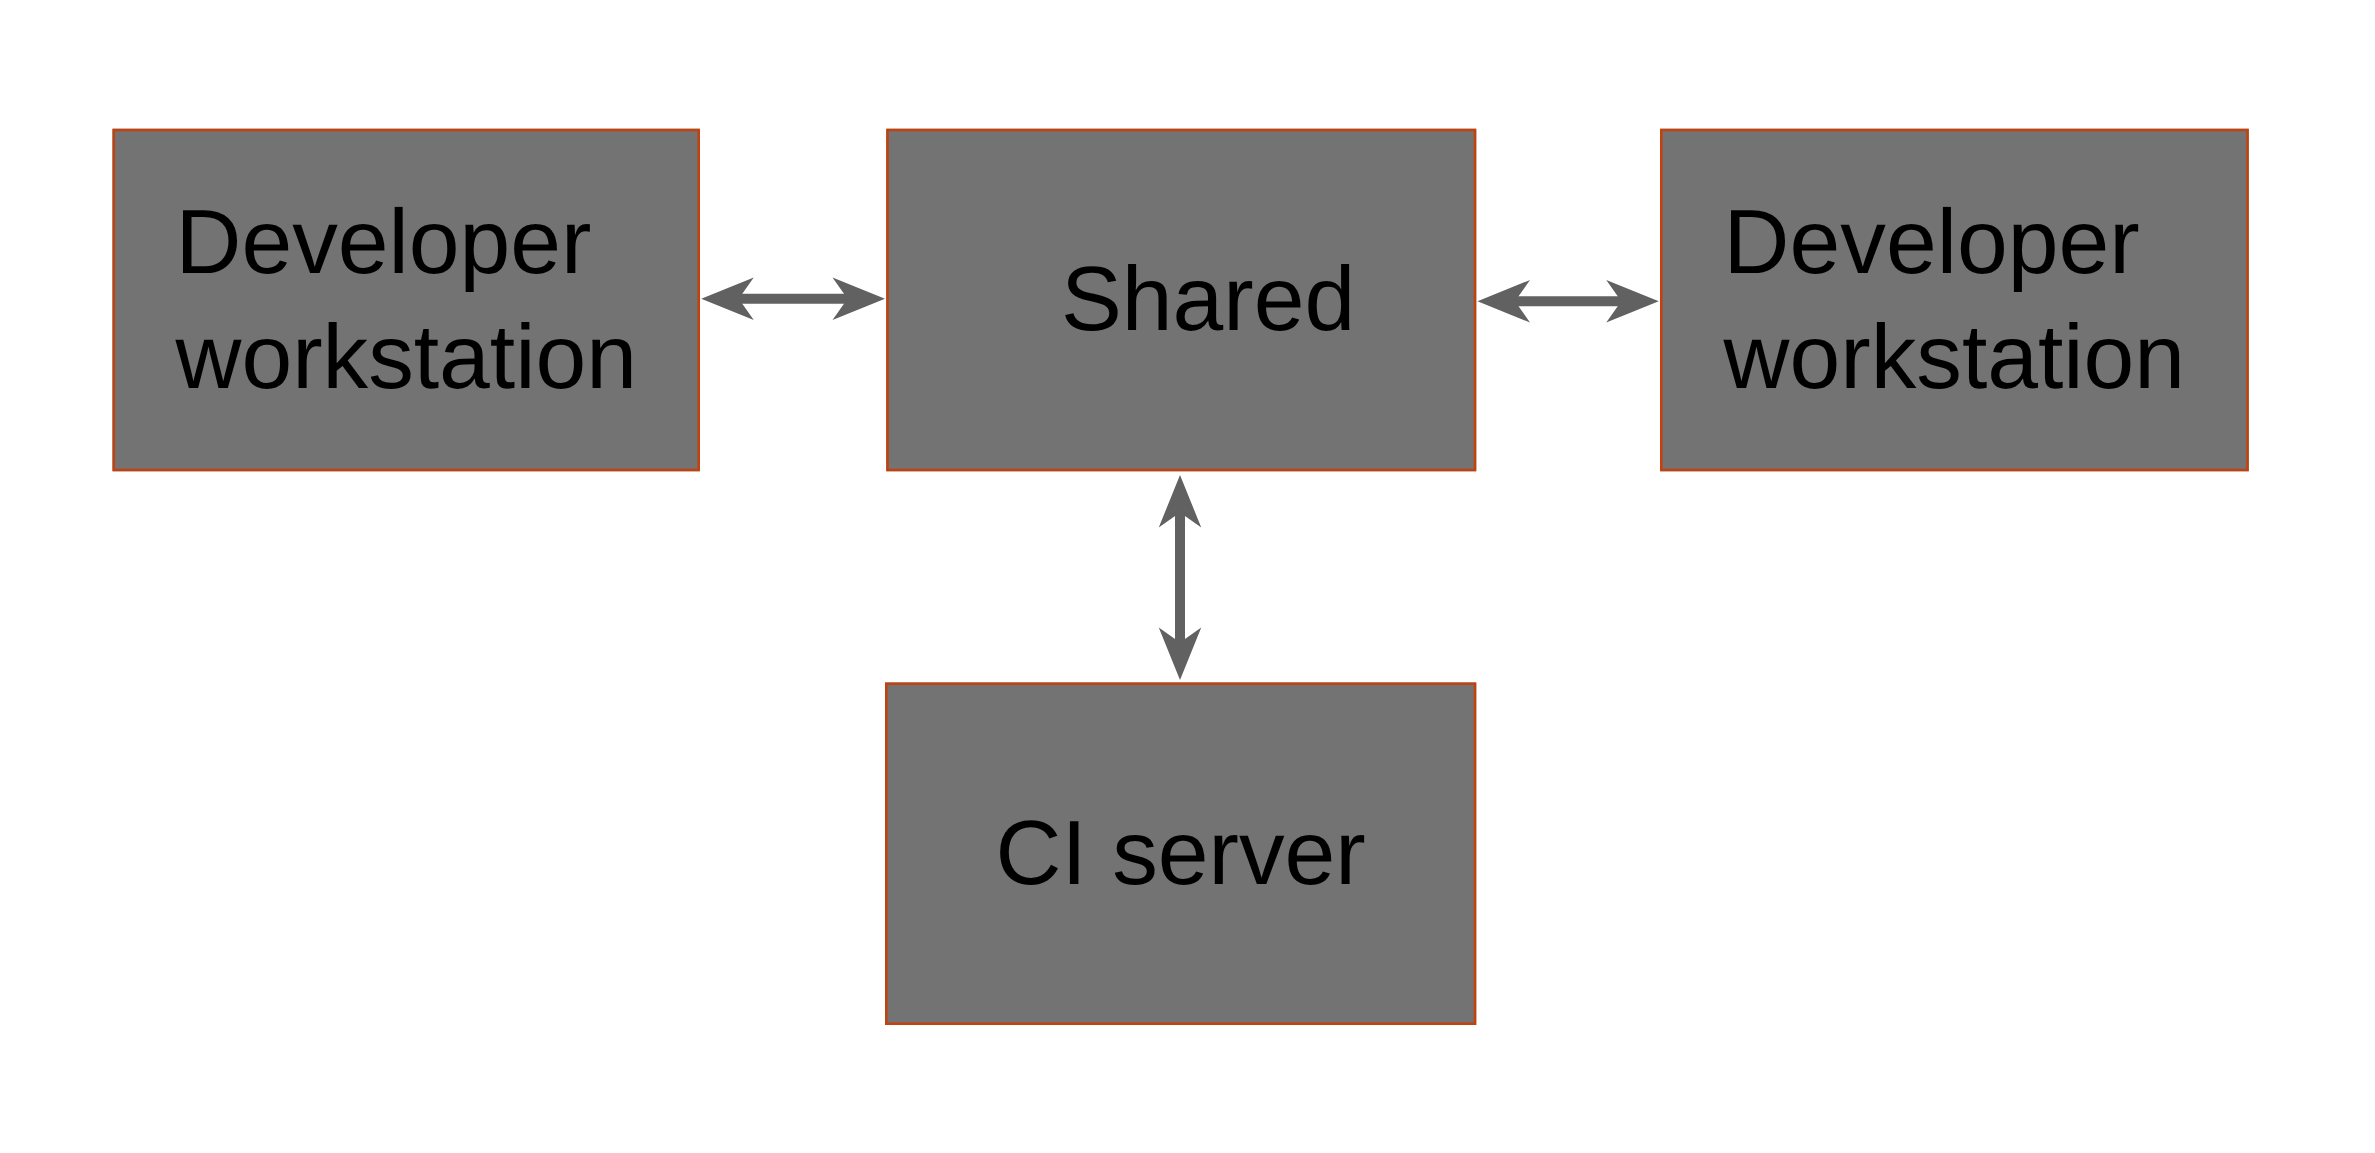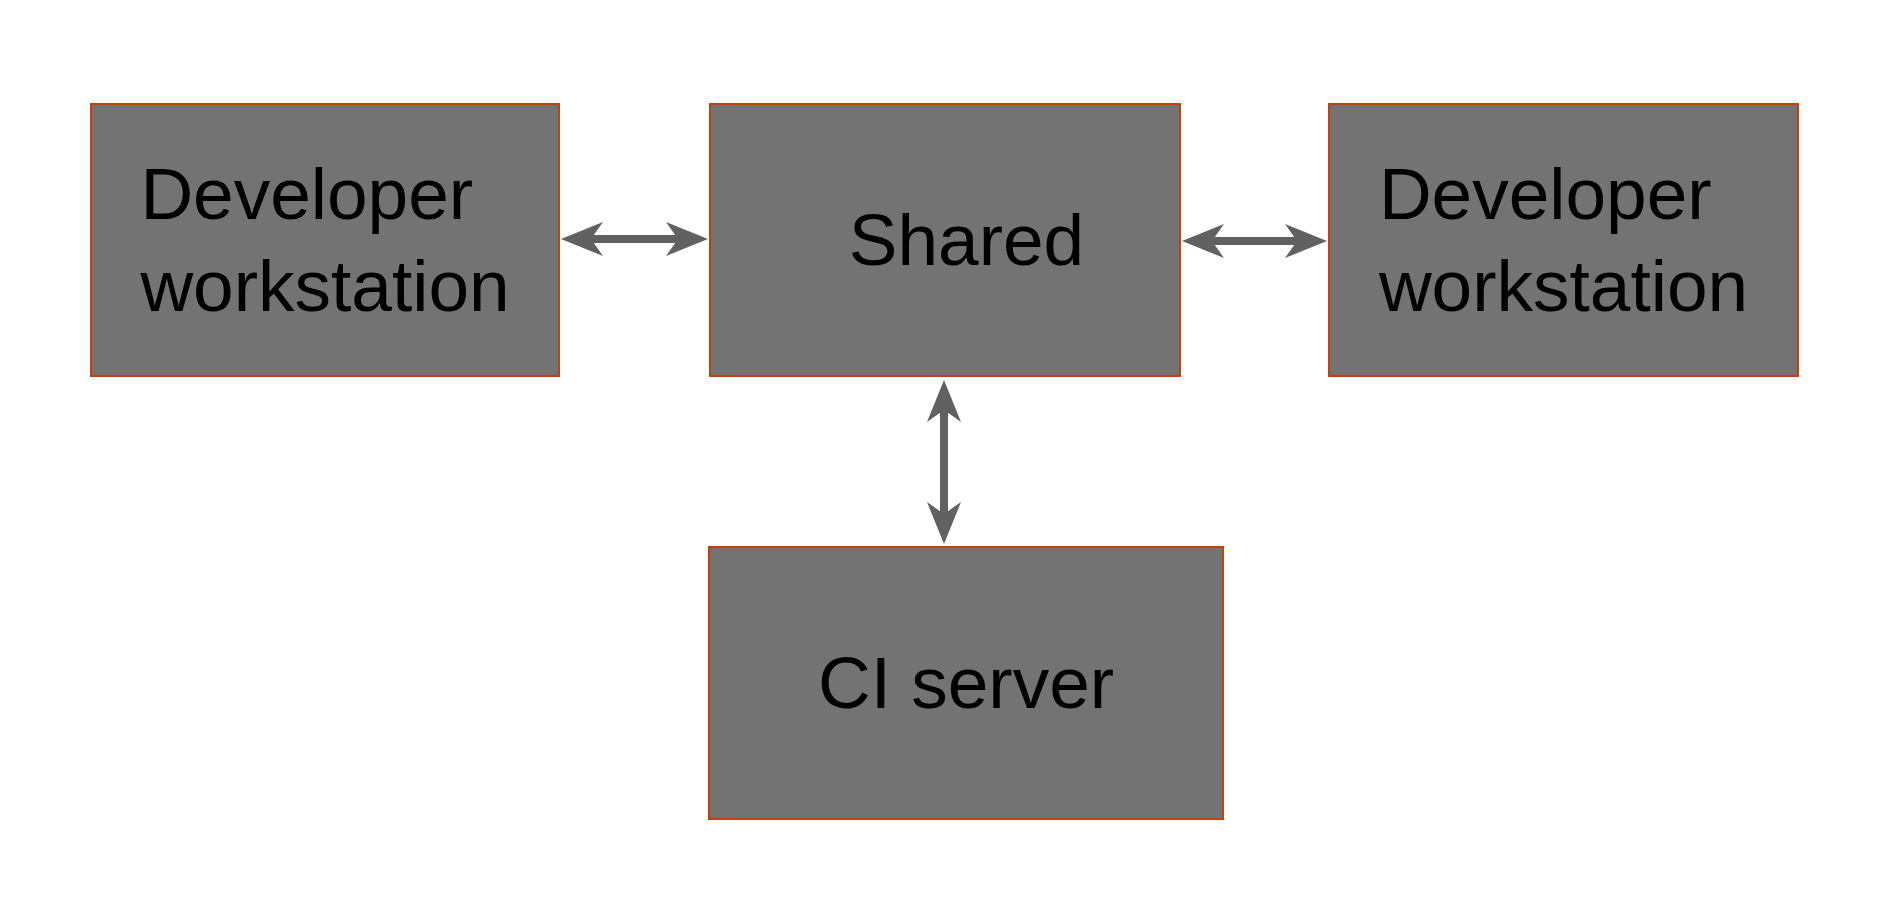--- a/index.html
+++ b/index.html
@@ -29,21 +29,21 @@
     font-size: 73px;
     line-height: 92px;
     color: #000000;
     letter-spacing: 0px;
   }
   .node .label span { display: block; }
 
   #node-dev-left   { left: 90px;   top: 103px; width: 470px; height: 274px; }
   #node-shared     { left: 709px;  top: 103px; width: 472px; height: 274px; padding-left: 43px; }
   #node-dev-right  { left: 1328px; top: 103px; width: 471px; height: 274px; }
-  #node-ci         { left: 708px;  top: 546px; width: 516px; height: 274px; }
+  #node-ci         { left: 708px;  top: 546px; width: 473px; height: 274px; }
 
   .edge { position: absolute; }
   #edge-left     { left: 560px;  top: 219px; }
   #edge-right    { left: 1181px; top: 221px; }
   #edge-vertical { left: 924px;  top: 379px; }
 
   .edge .shaft { stroke: #616161; stroke-width: 8; }
   .edge .head  { fill: #616161; }
 </style>
 </head>

